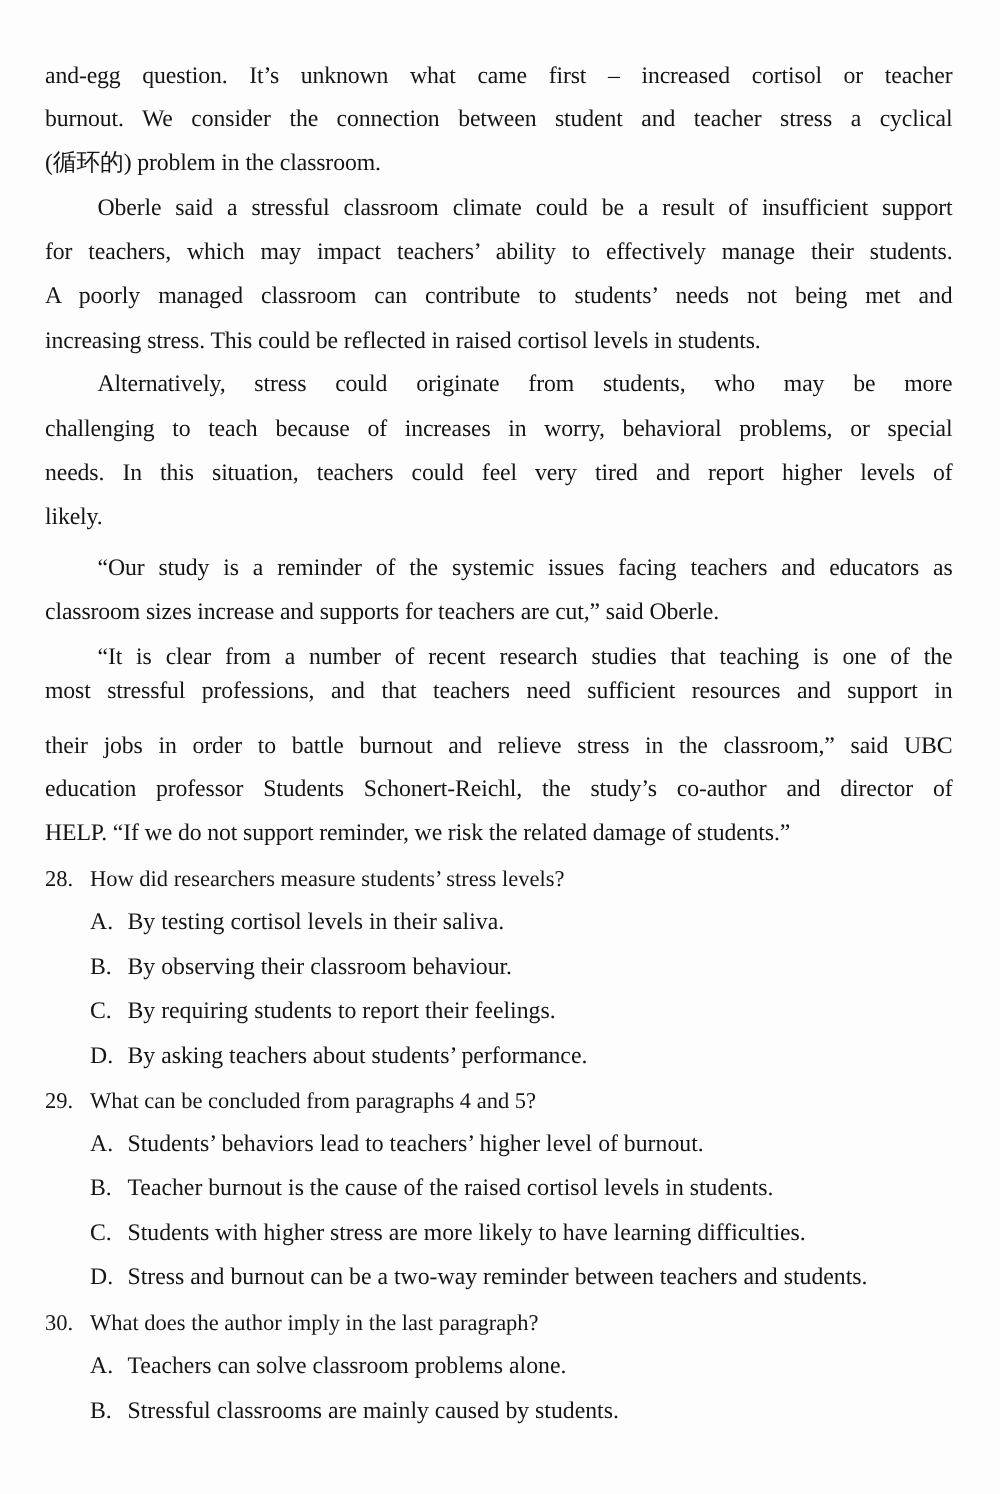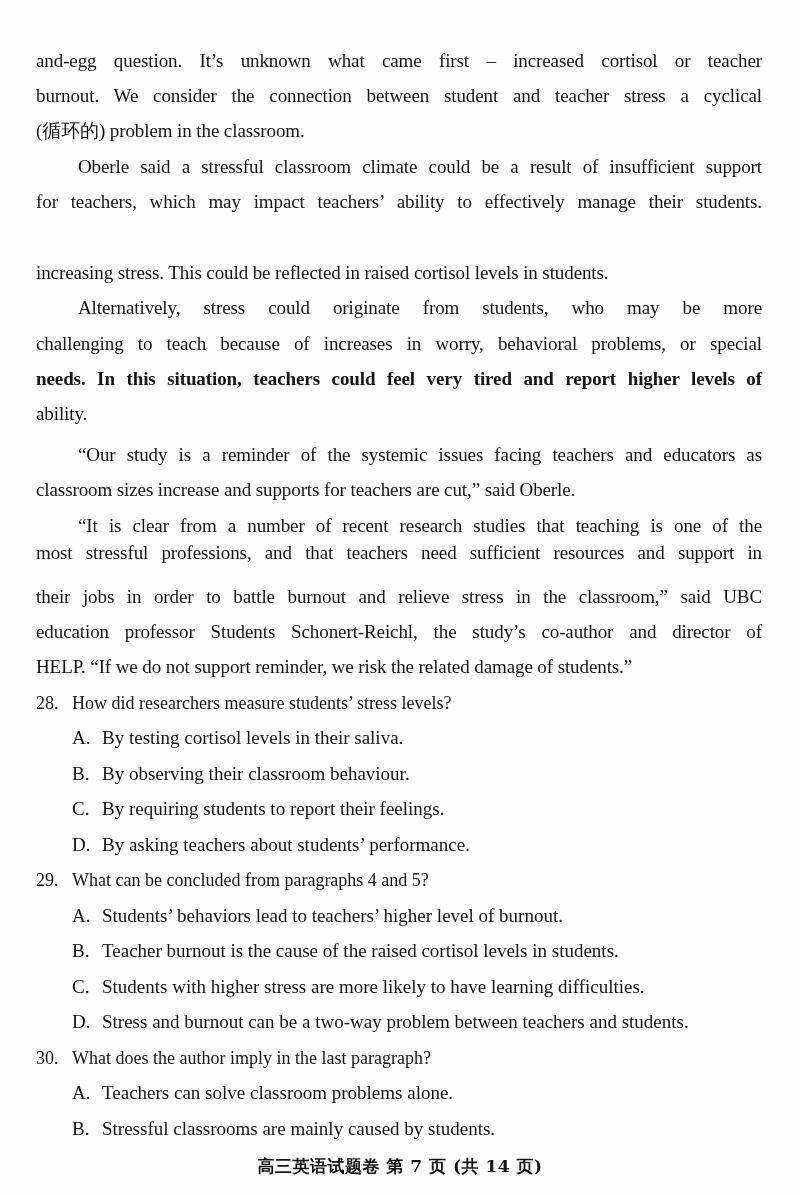--- a/index.html
+++ b/index.html
@@ -86,26 +86,27 @@
 <body>
 
 <div class="page">
 
   <div class="line" style="top:46px;"><span style="width: 100%;">and-egg question.  It’s  unknown  what  came  first – increased  cortisol  or  teacher</span></div>
   <div class="line" style="top:81px;"><span style="width: 100%;">burnout. We consider the connection between student and teacher stress a cyclical</span></div>
   <div class="line last" style="top:116px;"><span style="width: 100%;">(循环的) problem in the classroom.</span></div>
 
   <div class="line indent" style="top:152px;"><span style="width: 100%;">Oberle said a stressful classroom climate could be a result of insufficient support</span></div>
   <div class="line" style="top:187px;"><span style="width: 100%;">for teachers, which may impact teachers’ ability to effectively manage their students.</span></div>
+  <div class="line" style="top:222px;"><span style="width: 100%;">A poorly managed classroom can contribute to students’ needs not being met and</span></div>
   <div class="line last" style="top:258px;"><span style="width: 100%;">increasing stress. This could be reflected in raised cortisol levels in students.</span></div>
 
   <div class="line indent" style="top:293px;"><span style="width: 100%;">Alternatively,  stress  could  originate  from  students,  who  may  be  more</span></div>
   <div class="line" style="top:329px;"><span style="width: 100%;">challenging to teach because of increases in worry, behavioral problems, or special</span></div>
-  <div class="line" style="top:364px;"><span style="width: 100%; font-weight: bold;">needs. In this situation, teachers could feel very tired and report higher levels of</span></div>
-  <div class="line last" style="top:399px;"><span style="width: 100%;">ability.</span></div>
+  <div class="line" style="top:364px;"><span style="width: 100%;">needs. In this situation, teachers could feel very tired and report higher levels of</span></div>
+  <div class="line last" style="top:399px;"><span style="width: 100%;">likely.</span></div>
 
   <div class="line indent" style="top:440px;"><span style="width: 100%;">“Our study is a reminder of the systemic issues facing teachers and educators as</span></div>
   <div class="line last" style="top:475px;"><span style="width: 100%;">classroom sizes increase and supports for teachers are cut,” said Oberle.</span></div>
 
   <div class="line indent" style="top:511px;"><span style="width: 100%;">“It is clear from a number of recent research studies that teaching is one of the</span></div>
   <div class="line" style="top:538px;"><span style="width: 100%;">most stressful professions, and that teachers need sufficient resources and support in</span></div>
   <div class="line" style="top:582px;"><span style="width: 100%;">their jobs in order to battle burnout and relieve stress in the classroom,” said UBC</span></div>
   <div class="line" style="top:617px;"><span style="width: 100%;">education professor Students Schonert-Reichl, the study’s co-author and director of</span></div>
   <div class="line last" style="top:652px;"><span style="width: 100%;">HELP. “If we do not support reminder, we risk the related damage of students.”</span></div>
 
@@ -131,28 +132,27 @@
   <div class="opt-line" style="top:901px;">
     <span class="opt-letter">A.</span><span>Students’ behaviors lead to teachers’ higher level of burnout.</span>
   </div>
   <div class="opt-line" style="top:936px;">
     <span class="opt-letter">B.</span><span>Teacher burnout is the cause of the raised cortisol levels in students.</span>
   </div>
   <div class="opt-line" style="top:972px;">
     <span class="opt-letter">C.</span><span>Students with higher stress are more likely to have learning difficulties.</span>
   </div>
   <div class="opt-line" style="top:1007px;">
-    <span class="opt-letter">D.</span><span>Stress and burnout can be a two-way problem between teachers and students.</span>
+    <span class="opt-letter">D.</span><span>Stress and burnout can be a two-way reminder between teachers and students.</span>
   </div>
 
   <div class="q-line" style="top:1043px;">
     <span class="q-num">30.</span><span>What does the author imply in the last paragraph?</span>
   </div>
   <div class="opt-line" style="top:1078px;">
     <span class="opt-letter">A.</span><span>Teachers can solve classroom problems alone.</span>
   </div>
   <div class="opt-line" style="top:1114px;">
     <span class="opt-letter">B.</span><span>Stressful classrooms are mainly caused by students.</span>
   </div>
 
-  <div class="footer">高三英语试题卷 第  7  页 (共 14 页)</div>
 
 </div>
 
 </body></html>

